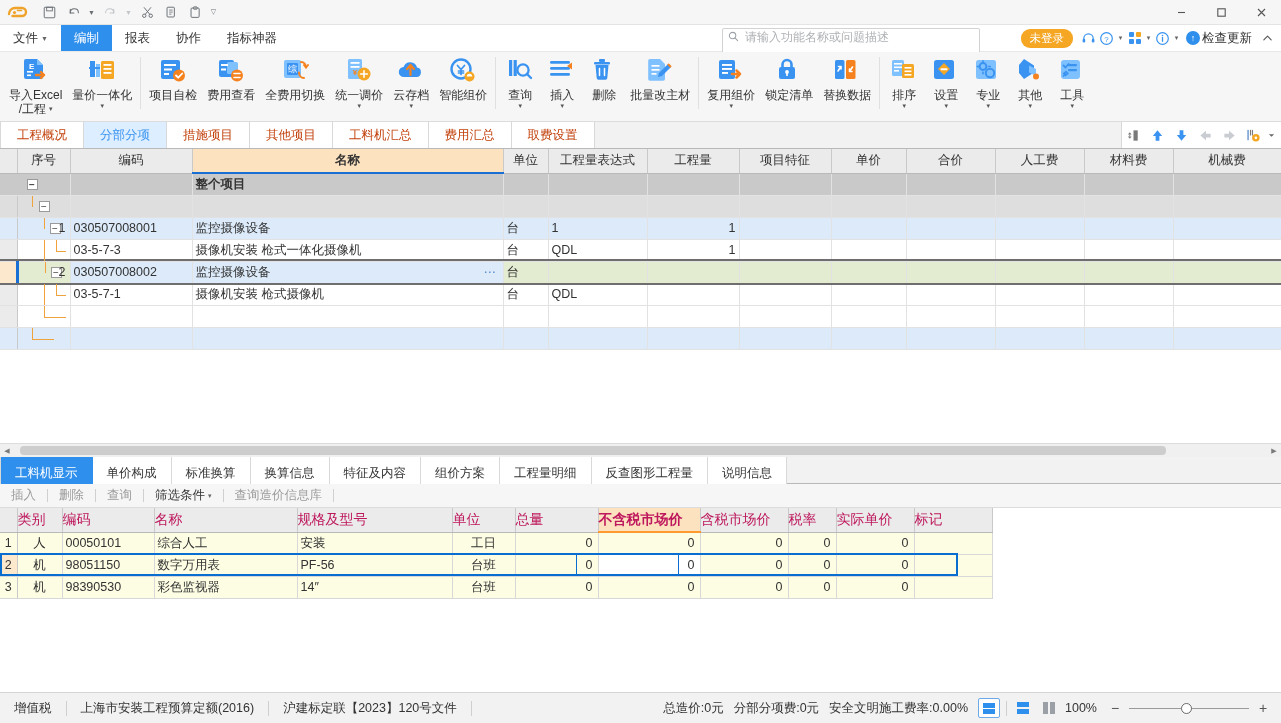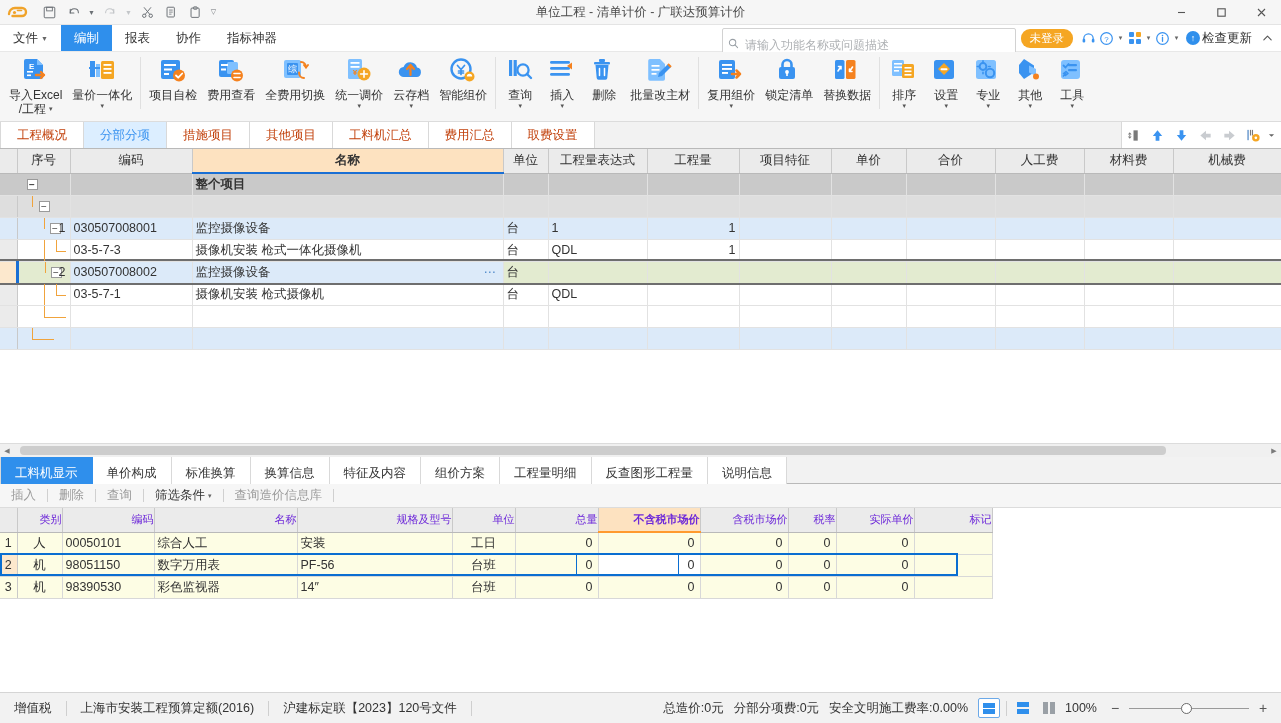--- a/index.html
+++ b/index.html
@@ -22,21 +22,21 @@
   .qcaret.dis{color:#c3c6c9;}
   .titletext{position:absolute;left:0;right:0;text-align:center;font-size:12.5px;color:#4a4a4a;pointer-events:none;}
   .wctrl{margin-left:auto;display:flex;height:24px;}
   .wbtn{width:40px;height:24px;display:flex;align-items:center;justify-content:center;color:#666;font-size:12px;}
 
   
   .menubar{height:26px;background:#fff;display:flex;align-items:center;position:relative;flex:0 0 26px;border-bottom:1px solid #e8e8e8;}
   .mi{height:26px;padding:0 13px;display:flex;align-items:center;font-size:12.5px;color:#333;}
   .mi.active{background:#2f8fec;color:#fff;}
   .mi .mcaret{font-size:7px;margin-left:3px;color:#666;}
-  .searchwrap{position:absolute;left:722px;top:3px;width:294px;height:19px;background:#fff;border:1px solid #d2d2d2;border-radius:2px;display:flex;align-items:center;padding:16px 5px;box-sizing:border-box;}
+  .searchwrap{position:absolute;left:722px;top:3px;width:258px;height:19px;background:#fff;border:1px solid #d2d2d2;border-radius:2px;display:flex;align-items:flex-end;padding:16px 5px;box-sizing:border-box;}
   .searchwrap svg{flex:0 0 auto;margin-right:4px;}
   .searchwrap input{border:0;outline:0;font-size:12px;font-family:inherit;color:#333;width:100%;background:transparent;}
   .searchwrap input::placeholder{color:#aeb1b4;}
   .rightmenu{position:absolute;right:4px;top:0;height:26px;display:flex;align-items:center;gap:1px;}
   .loginbadge{background:#f5a623;color:#fff;font-size:11.5px;border-radius:9px;padding:2px 9px;margin-right:6px;}
   .ricon{width:17px;height:20px;display:flex;align-items:center;justify-content:center;color:#3a93f0;}
   .rcaret{width:9px;height:20px;display:flex;align-items:center;justify-content:center;color:#666;font-size:7px;}
   .updbtn{display:flex;align-items:center;gap:2px;margin-left:4px;color:#333;font-size:12.5px;}
   .updcircle{width:14px;height:14px;border-radius:50%;background:#2f8fec;color:#fff;display:flex;align-items:center;justify-content:center;font-size:9px;}
   .collapse{width:20px;height:20px;display:flex;align-items:center;justify-content:center;color:#555;font-size:10px;margin-left:4px;}
@@ -95,21 +95,21 @@
   .btab:first-child{border-left:1px solid #d9d9d9;}
   .btab.active{background:#2f8fec;color:#fff;border-right:1px solid #2f8fec;}
   .bcmd{flex:0 0 23px;height:23px;background:#f6f6f6;display:flex;align-items:center;border-bottom:1px solid #dcdcdc;}
   .bcmd .ci{padding:0 11px;font-size:12.5px;color:#333;height:23px;display:flex;align-items:center;}
   .bcmd .ci.dis{color:#9b9b9b;}
   .bcmd .cs{width:1px;height:13px;background:#d0d0d0;}
   .bcmd .ccaret{font-size:7px;margin-left:3px;color:#666;}
 
   .btblwrap{flex:1 1 auto;background:#fff;overflow:hidden;position:relative;}
   table.btbl{border-collapse:collapse;table-layout:fixed;}
-  table.btbl th{background:#ebebeb;border-right:1px solid #c9c9c9;border-bottom:1px solid #b9b9b9;font-size:11px;font-weight:normal;color:#6d28d9;height:23px;padding:0;text-align:right;}
+  table.btbl th{background:#ebebeb;border-right:1px solid #c9c9c9;border-bottom:1px solid #b9b9b9;font-size:14px;font-weight:normal;color:#be185d;height:23px;padding:0;text-align:left;}
   table.btbl th.hl{background:#fde2c0;font-weight:bold;border-bottom:2px solid #ff9a2e;}
   table.btbl td{border-right:1px solid #d8d8d8;border-bottom:1px solid #d8d8d8;height:22px;padding:0 3px;font-size:12.5px;color:#333;box-sizing:border-box;white-space:nowrap;overflow:hidden;}
   table.btbl td.rh{background:#ebebeb;text-align:center;border-right:1px solid #c9c9c9;}
   table.btbl tr.r td{background:#fdfde4;}
   table.btbl tr.r2 td{background:#fdfde4;}
   table.btbl td.white{background:#fff !important;}
   table.btbl td.n{text-align:right;padding-right:5px;}
   .selrow-outline{position:absolute;border:2px solid #0a6ed1;box-sizing:border-box;pointer-events:none;}
   .selcell-outline{position:absolute;border:1px solid #0a6ed1;box-sizing:border-box;pointer-events:none;background:#fff;}
 
@@ -178,21 +178,20 @@
           </svg>
       </div>
       <div class="qbtn">
         <svg width="13" height="13" viewBox="0 0 16 16">
             <rect x="2.5" y="2.5" width="10" height="11.5" rx="1.2" fill="none" stroke="#6b7075" stroke-width="1.2"></rect>
             <rect x="5.5" y="1" width="4.5" height="3" rx="0.8" fill="none" stroke="#6b7075" stroke-width="1.1"></rect>
           </svg>
       </div>
       <div class="qcaret">▽</div>
     </div>
-    <div class="titletext">单位工程 - 清单计价 - 广联达预算计价</div>
     <div class="wctrl">
       <div class="wbtn">
         <svg width="11" height="11" viewBox="0 0 11 11">
             <path d="M2 5.5h7" stroke="#555" stroke-width="1.1"></path>
           </svg>
       </div>
       <div class="wbtn">
         <svg width="11" height="11" viewBox="0 0 11 11">
             <rect x="1.8" y="1.8" width="7.4" height="7.4" fill="none" stroke="#555" stroke-width="1.1"></rect>
           </svg>

